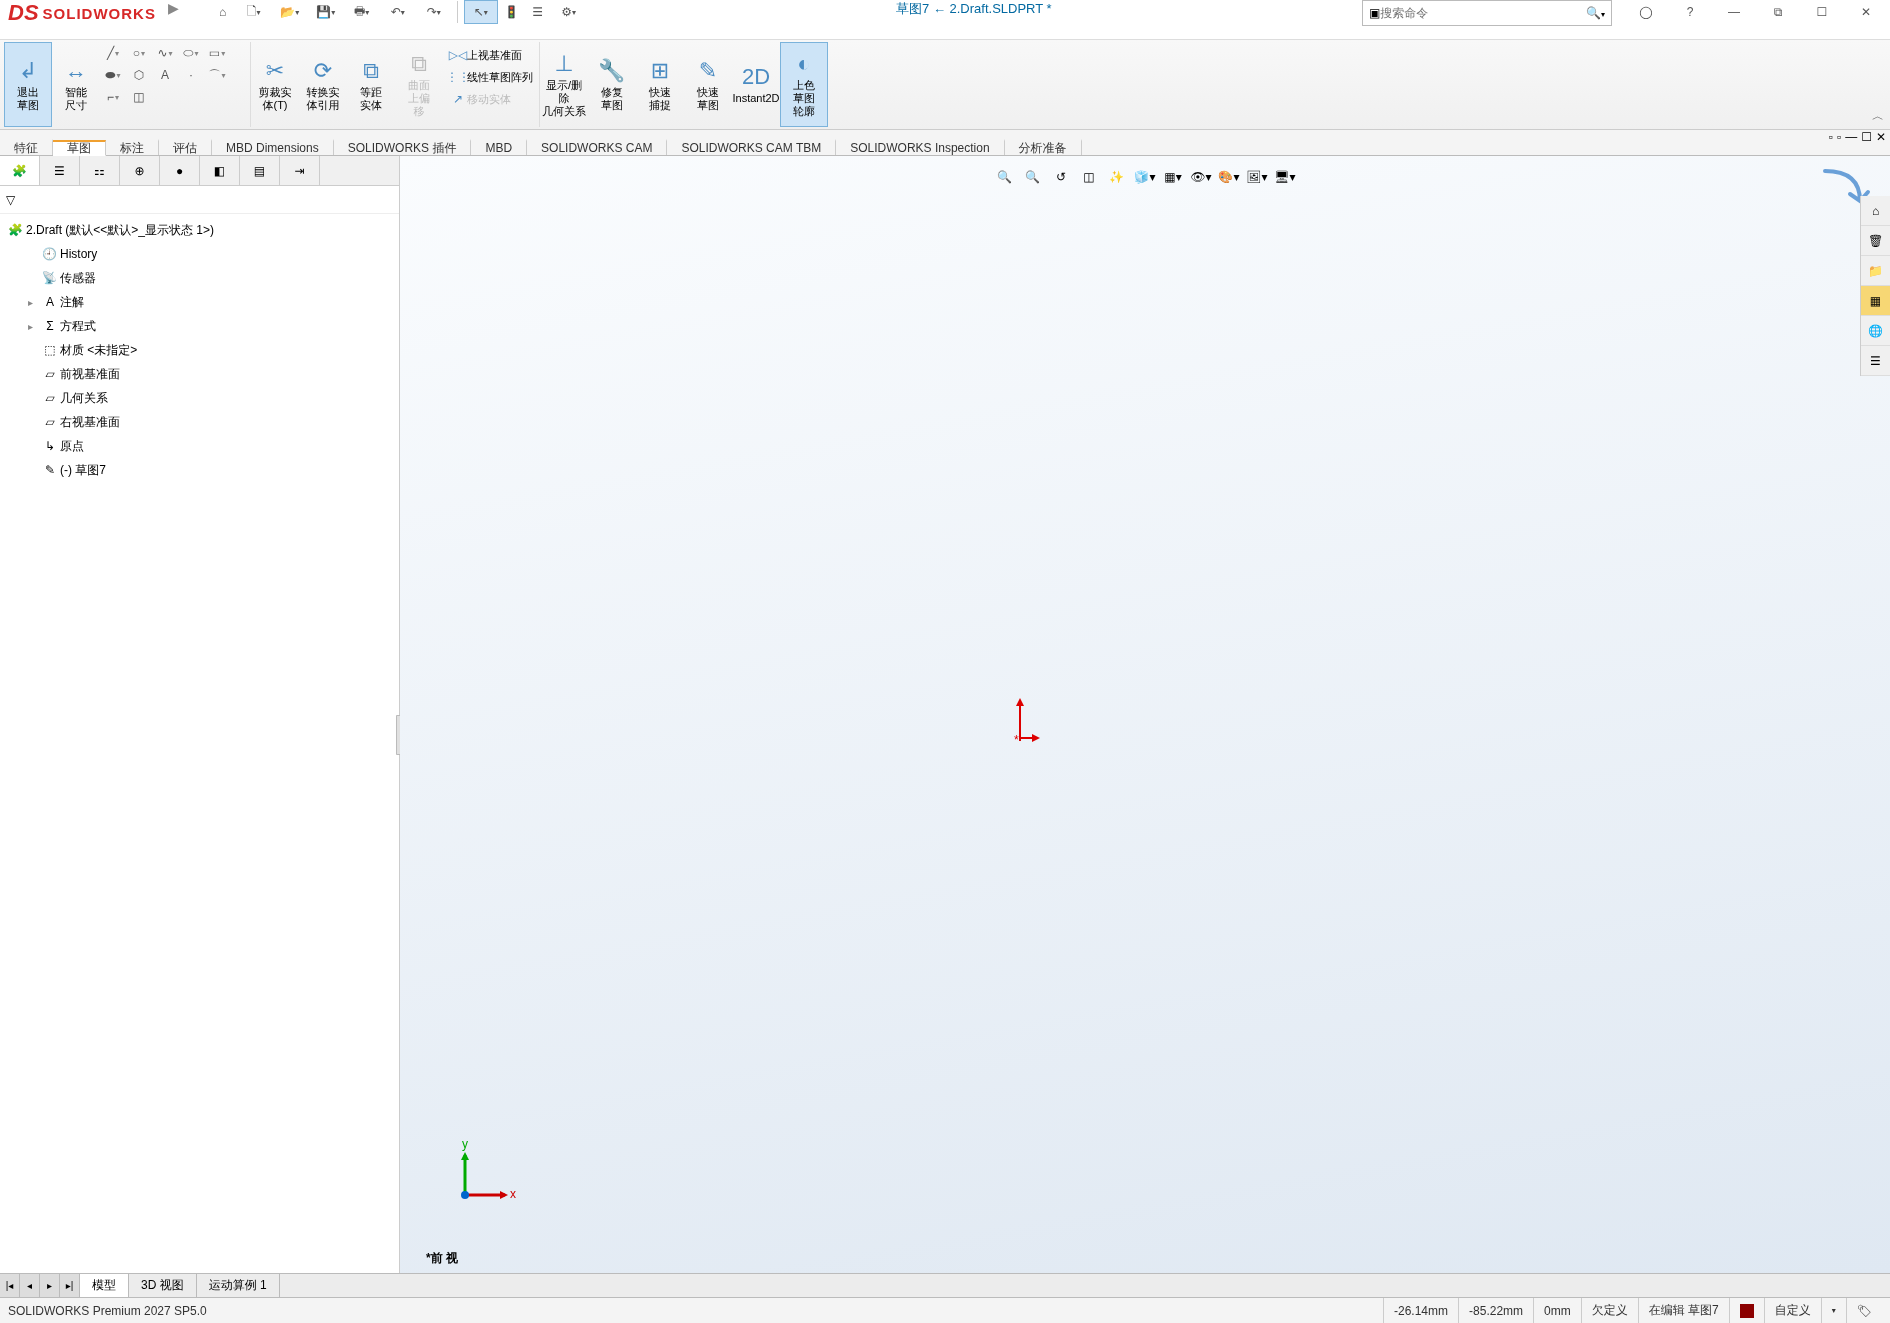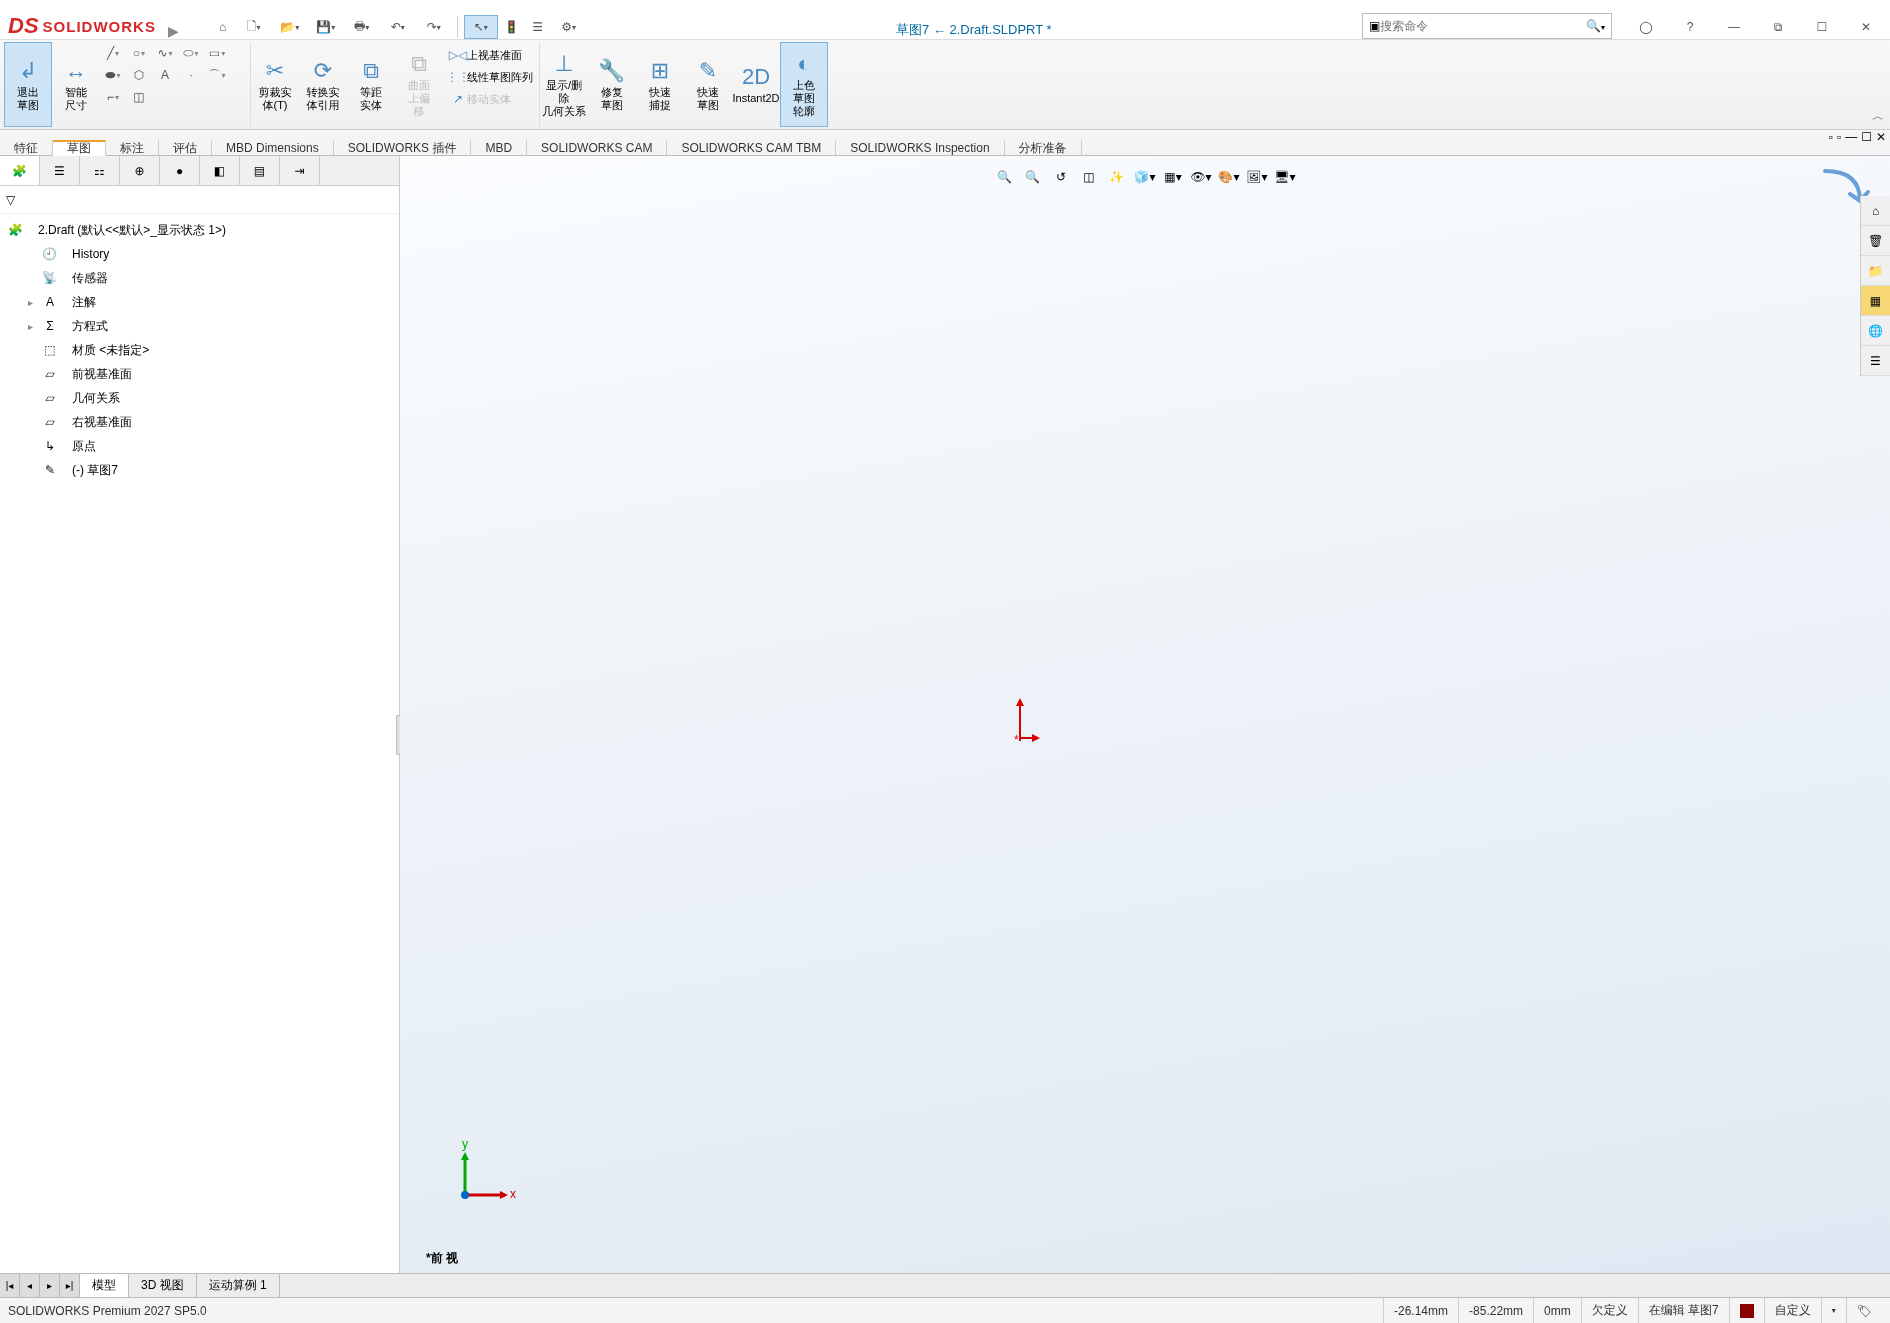--- a/index.html
+++ b/index.html
@@ -1,19 +1,19 @@
 <!DOCTYPE html>
 <html><head>
 <meta charset="utf-8">
 <style>
 * { margin: 0; padding: 0; box-sizing: border-box; font-family: "Microsoft YaHei", sans-serif; font-size: 12px; }
 body { background: #fff; width: 1890px; height: 1323px; overflow: hidden; display: flex; flex-direction: column; }
 
 
-.title-bar { height: 40px; background: #fff; display: flex; align-items: flex-end; padding: 0 8px; border-bottom: 1px solid #ddd; }
+.title-bar { height: 40px; background: #fff; display: flex; align-items: flex-start; padding: 0 8px; border-bottom: 1px solid #ddd; }
 .logo { display: flex; align-items: center; gap: 4px; }
 .logo-icon { color: #d72828; font-size: 22px; font-weight: bold; font-style: italic; }
 .logo-text { color: #d72828; font-weight: bold; font-size: 15px; letter-spacing: 1px; }
 .play-icon { color: #888; margin: 0 12px; font-size: 14px; }
 .qat { display: flex; align-items: center; gap: 2px; margin-left: 20px; }
 .qat-btn { width: 24px; height: 24px; display: flex; align-items: center; justify-content: center; color: #555; cursor: pointer; position: relative; }
 .qat-btn.wide { width: 34px; }
 .qat-sep { width: 1px; height: 22px; background: #ccc; margin: 0 4px; }
 .doc-title { flex: 1; text-align: center; color: #0369a1; font-size: 13px; }
 .search-box { display: flex; align-items: center; width: 250px; height: 26px; border: 1px solid #bbb; background: #fff; padding: 0 6px; }
@@ -51,21 +51,21 @@
 .tree-panel { width: 400px; background: #fff; border-right: 1px solid #ccc; display: flex; flex-direction: column; }
 .tree-tabs { height: 30px; border-bottom: 1px solid #ccc; display: flex; align-items: stretch; background: #f0f0f0; }
 .tree-tab { width: 40px; display: flex; align-items: center; justify-content: center; border-right: 1px solid #ccc; cursor: pointer; }
 .tree-tab.active { background: #fff; }
 .tree-filter { height: 28px; display: flex; align-items: center; padding: 0 6px; border-bottom: 1px solid #eee; }
 .tree-body { flex: 1; overflow: auto; padding: 4px 0; }
 .tree-item { display: flex; align-items: center; height: 24px; padding-left: 6px; cursor: pointer; }
 .tree-item.lvl1 { padding-left: 28px; }
 .tree-item .exp { width: 12px; font-size: 10px; color: #888; }
 .tree-item .ic { width: 20px; display: flex; justify-content: center; }
-.tree-item .lbl { margin-left: 12px; text-align: center; }
+.tree-item .lbl { margin-left: 0; text-align: center; }
 .tree-knob { position: absolute; left: 396px; top: 50%; width: 8px; height: 40px; background: #e0e0e0; border: 1px solid #bbb; border-radius: 0 4px 4px 0; cursor: pointer; }
 
 
 .gfx { flex: 1; position: relative; background: linear-gradient(170deg,#fafcfe 0%,#dfe8f2 100%); }
 .heads-up { position: absolute; top: 6px; left: 50%; transform: translateX(-50%); display: flex; gap: 2px; background: rgba(255,255,255,0.0); padding: 2px; }
 .hu-btn { width: 26px; height: 26px; display: flex; align-items: center; justify-content: center; cursor: pointer; }
 .origin-red { position: absolute; left: 610px; top: 540px; }
 .origin-red svg { overflow: visible; }
 .triad { position: absolute; left: 50px; bottom: 60px; }
 .view-label { position: absolute; left: 26px; bottom: 6px; font-size: 12px; font-weight: bold; }

